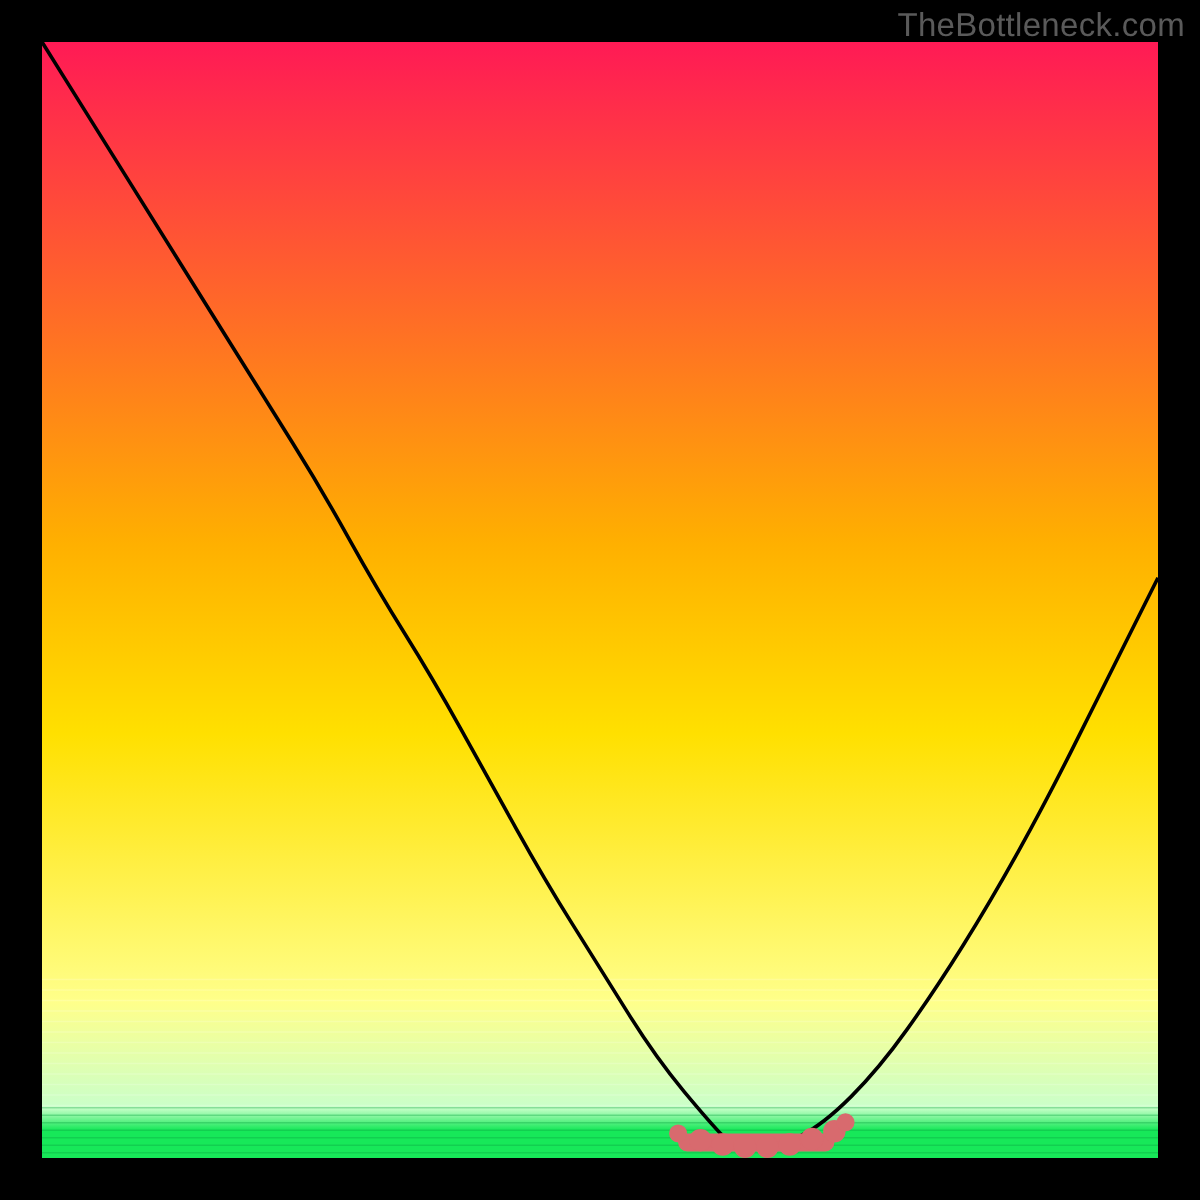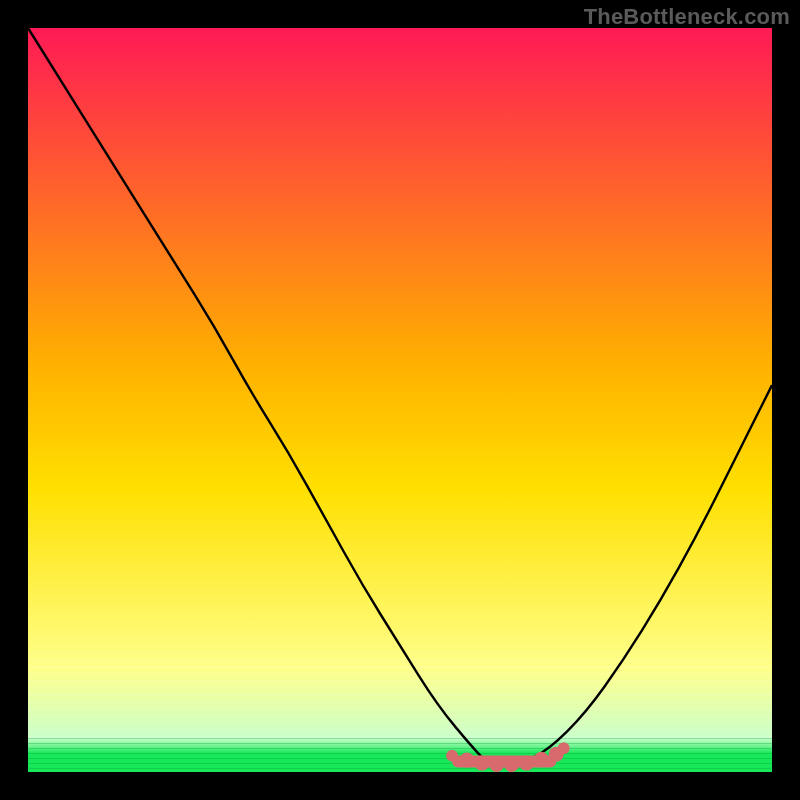--- a/index.html
+++ b/index.html
@@ -16,21 +16,21 @@
     width: 800px;
     height: 800px;
     background: #000;
   }
   .watermark {
     position: absolute;
     top: 4px;
     right: 10px;
     color: #5a5a5a;
     font-size: 22px;
-    font-weight: 700;
+    font-weight: 400;
     letter-spacing: 0.2px;
     z-index: 999;
     margin-left: 48px;
   }
   .plot-area {
     position: absolute;
     left: 28px;
     top: 28px;
     width: 744px;
     height: 744px;

